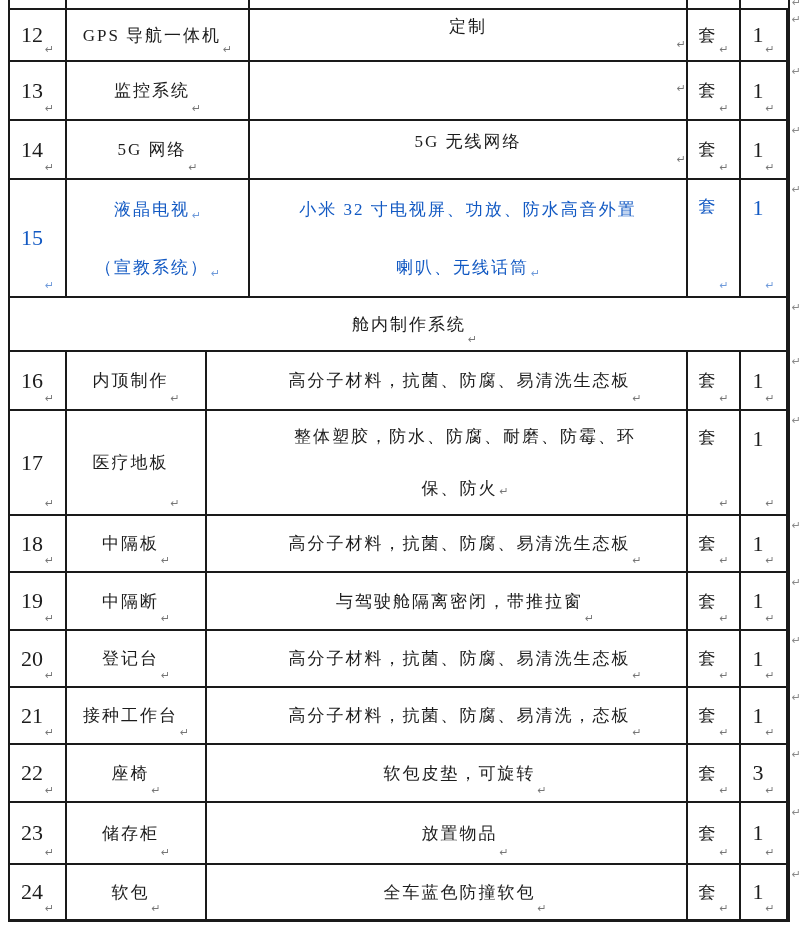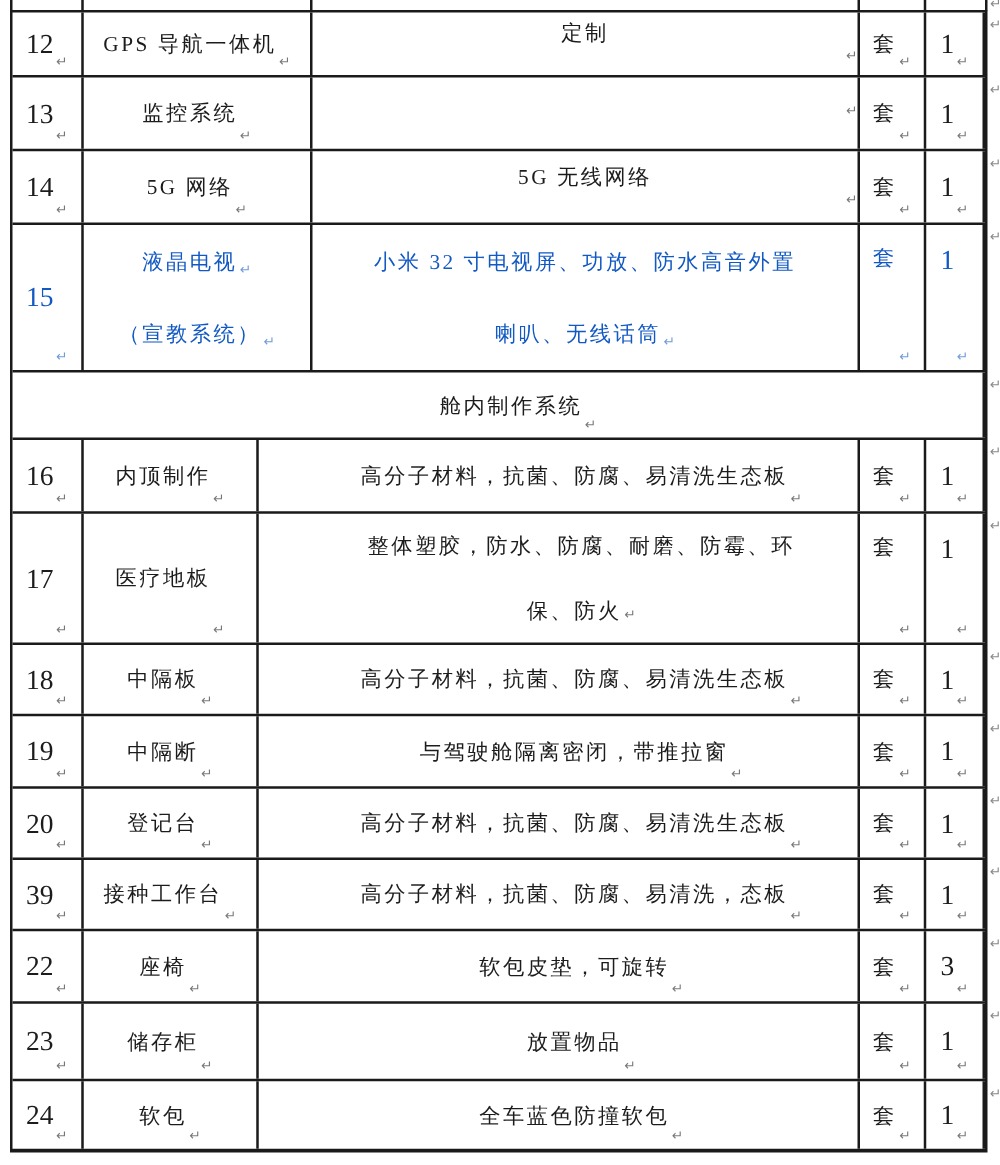--- a/index.html
+++ b/index.html
@@ -312,21 +312,21 @@
         </div>
       <div class="cell c5">
           <span class="num">1</span>
           <span class="pmark">↵</span>
         </div>
       <span class="rowmark">↵</span>
     </div>
 
     <div class="row" style="height:57px">
       <div class="cell c1">
-          <span class="num">39</span>
+          <span class="num">21</span>
           <span class="pmark">↵</span>
         </div>
       <div class="cell c2b">
           <span class="txt">接种工作台</span>
           <span class="pmark">↵</span>
         </div>
       <div class="cell c3b">
           <span class="txt">高分子材料，抗菌、防腐、易清洗，态板</span>
           <span class="pmark">↵</span>
         </div>

